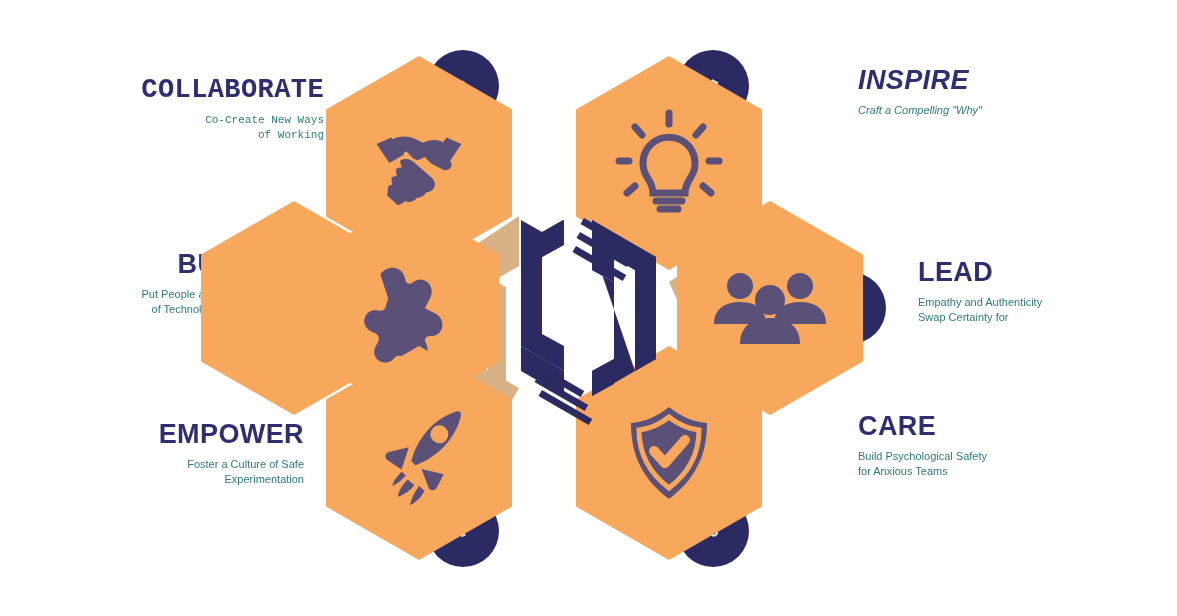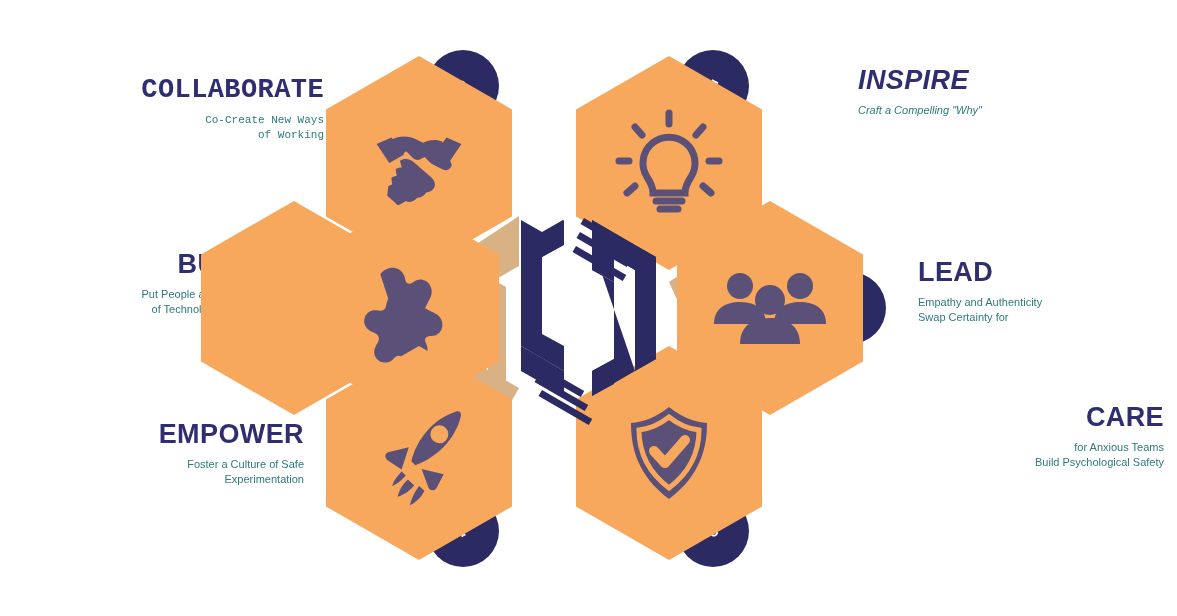--- a/index.html
+++ b/index.html
@@ -23,21 +23,21 @@
   }
   .txt.right-al{text-align:right;}
   .txt.left-al{text-align:left;}
 
   
   #t-collaborate{left:24px;top:76px;width:300px;font-family:Liberation Mono, monospace;}
   #t-build{left:14px;top:250px;width:248px;}
   #t-empower{left:8px;top:420px;width:296px;}
   #t-inspire{left:858px;top:66px;width:310px;font-style:italic;}
   #t-lead{left:918px;top:258px;width:248px;}
-  #t-care{left:858px;top:403px;width:306px;text-align:right;}
+  #t-care{left:858px;top:412px;width:306px;}
 
   
   #cluster{position:absolute;left:288px;top:44px;width:600px;height:528px;}
   svg.cluster-svg{position:absolute;left:0;top:0;width:600px;height:528px;overflow:visible;}
 
   .badge-num{
     font-family:"Liberation Sans", sans-serif;
     font-size:15px;font-weight:bold;fill:#ffffff;
   }
 </style>
@@ -81,22 +81,22 @@
     <div class="ttl">LEAD</div>
     <div class="desc">
       <div>Empathy and Authenticity</div>
       <div>Swap Certainty for</div>
     </div>
   </div>
 
   <div class="txt left-al" id="t-care">
     <div class="ttl">CARE</div>
     <div class="desc">
+      <div>Build Psychological Safety</div>
       <div>for Anxious Teams</div>
-      <div>Build Psychological Safety</div>
     </div>
   </div>
 
   <div id="cluster">
   <svg class="cluster-svg" viewBox="0 0 600 528">
     <defs>
 
       <polygon id="hexshape" points="93,0 186,53.5 186,160.5 93,214 0,160.5 0,53.5"></polygon>
     </defs>
 

